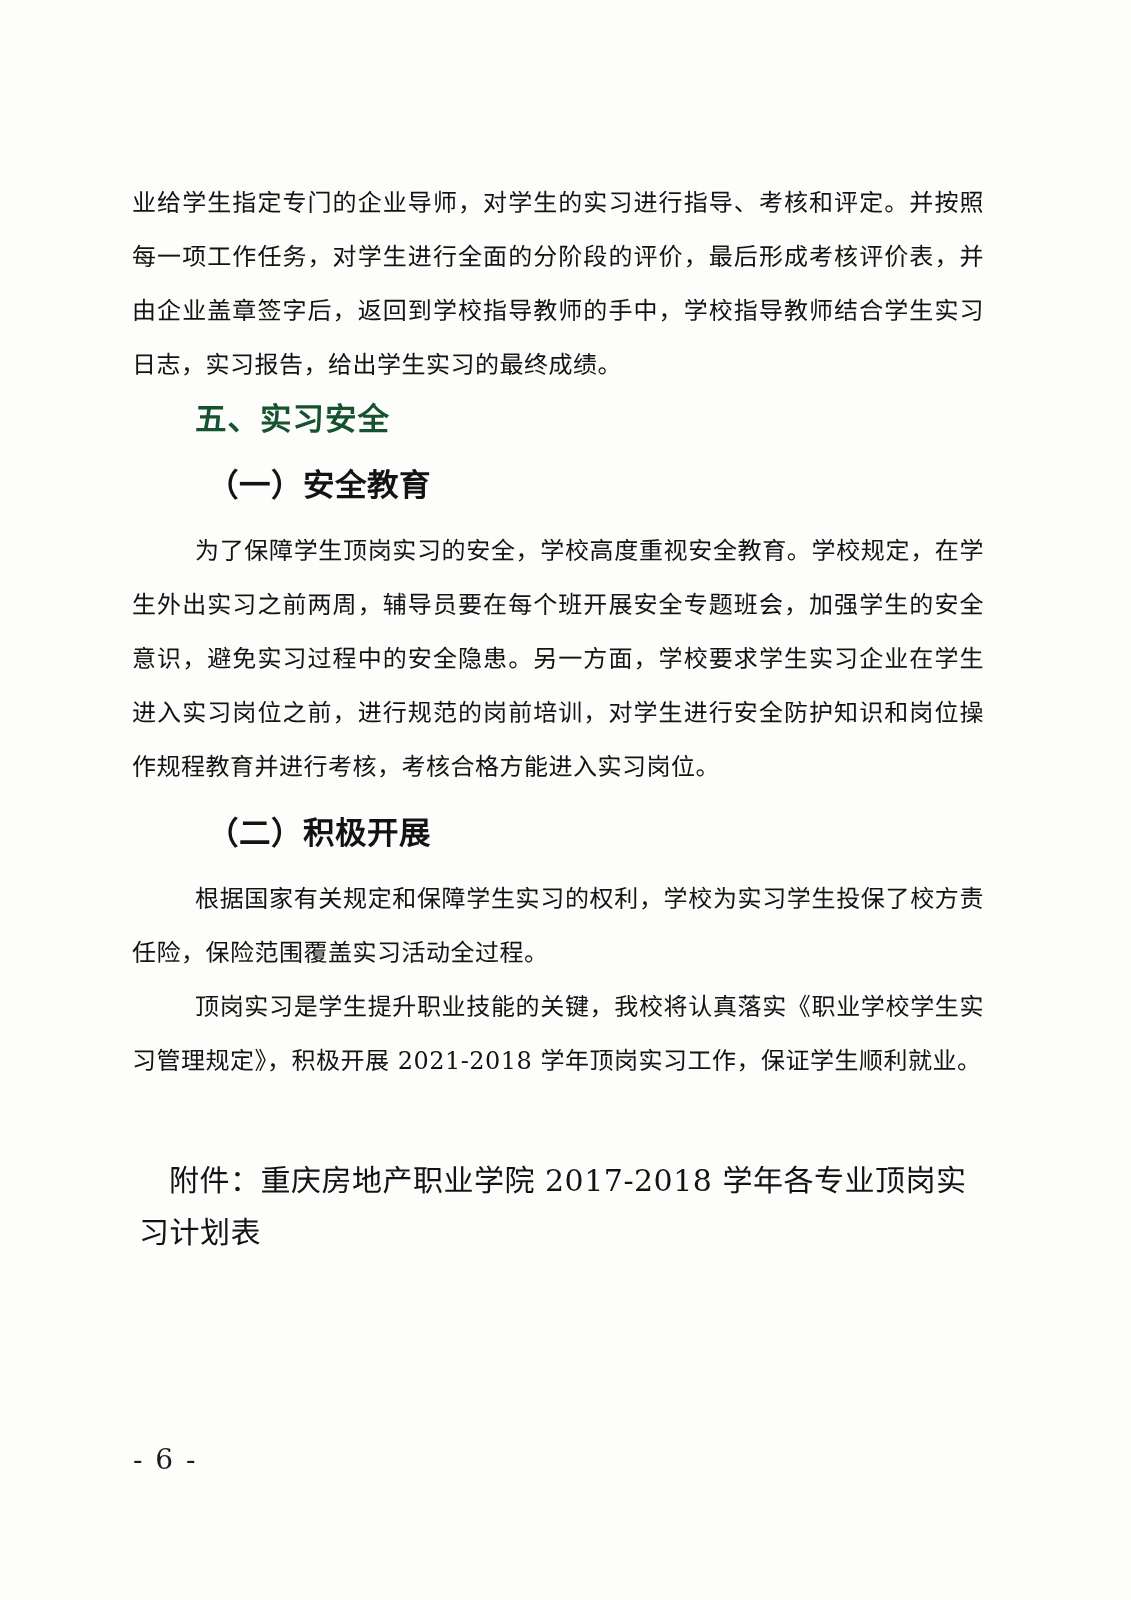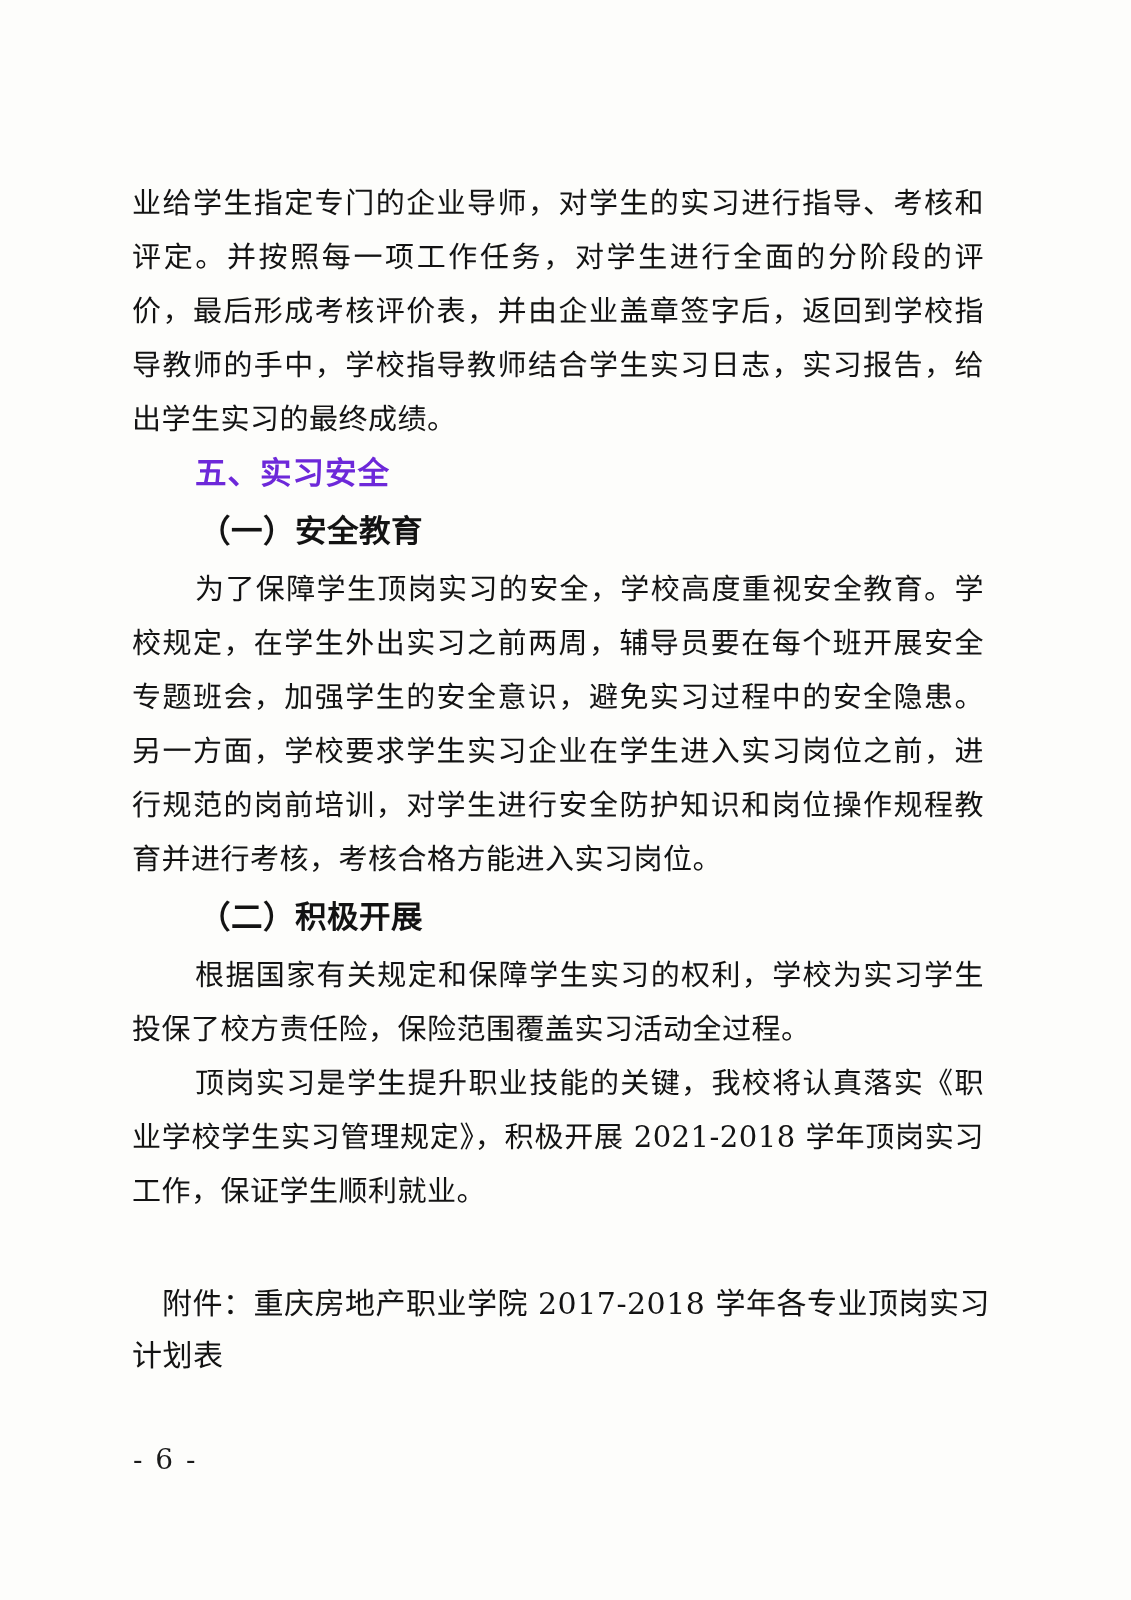--- a/index.html
+++ b/index.html
@@ -21,52 +21,52 @@
     box-sizing: border-box;
     overflow: hidden;
   }
   .content {
     position: absolute;
     left: 132px;
     top: 176px;
     width: 860px;
   }
   .para {
-    font-size: 29px;
+    font-size: 24px;
     line-height: 54px;
     letter-spacing: 0.5px;
     text-align: justify;
     text-justify: inter-ideograph;
     margin: 0 8px 0 0;
     color: #131313;
   }
   .indent {
     text-indent: 63px;
   }
   .heading {
     font-size: 31.5px;
     line-height: 54px;
     font-weight: bold;
     text-indent: 63px;
     margin: 0;
     letter-spacing: 1px;
-    color: #6d28d9;
+    color: #14532d;
   }
   .subheading {
     font-size: 31.5px;
     line-height: 54px;
     text-indent: 63px;
-    margin: 4px;
+    margin: 12px;
     letter-spacing: 0.5px;
     color: #131313;
   }
   .attachment {
     font-size: 30px;
     line-height: 52px;
-    margin: 0;
+    margin: 7px;
     text-indent: 30px;
     letter-spacing: 0.5px;
     color: #131313;
   }
   .gap-large { height: 60px; }
   .page-number {
     position: absolute;
     left: 133px;
     top: 1443px;
     font-size: 28px;

